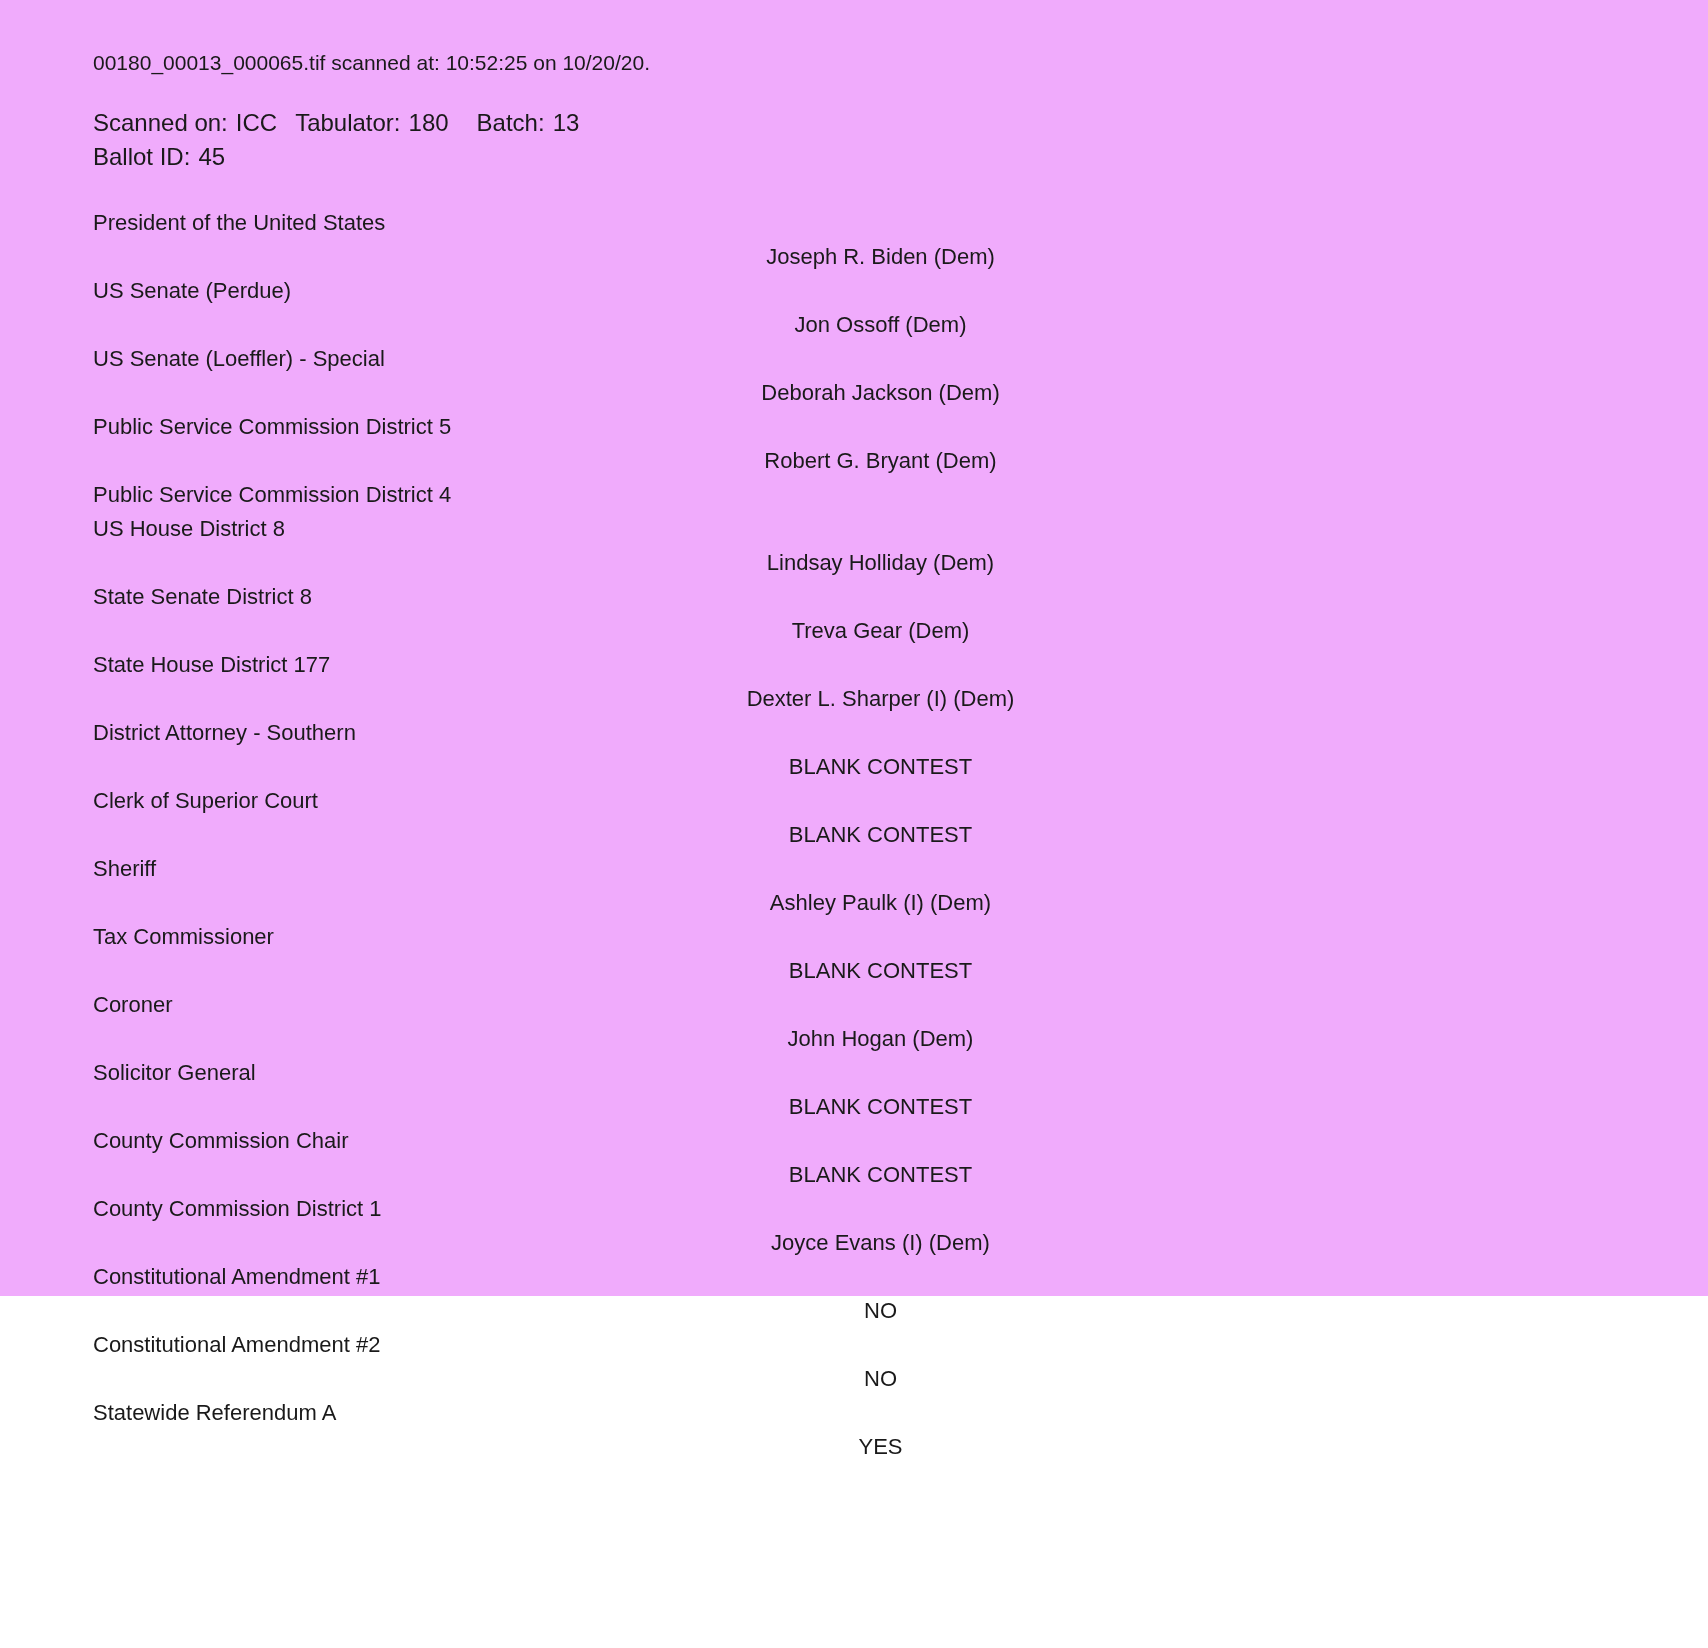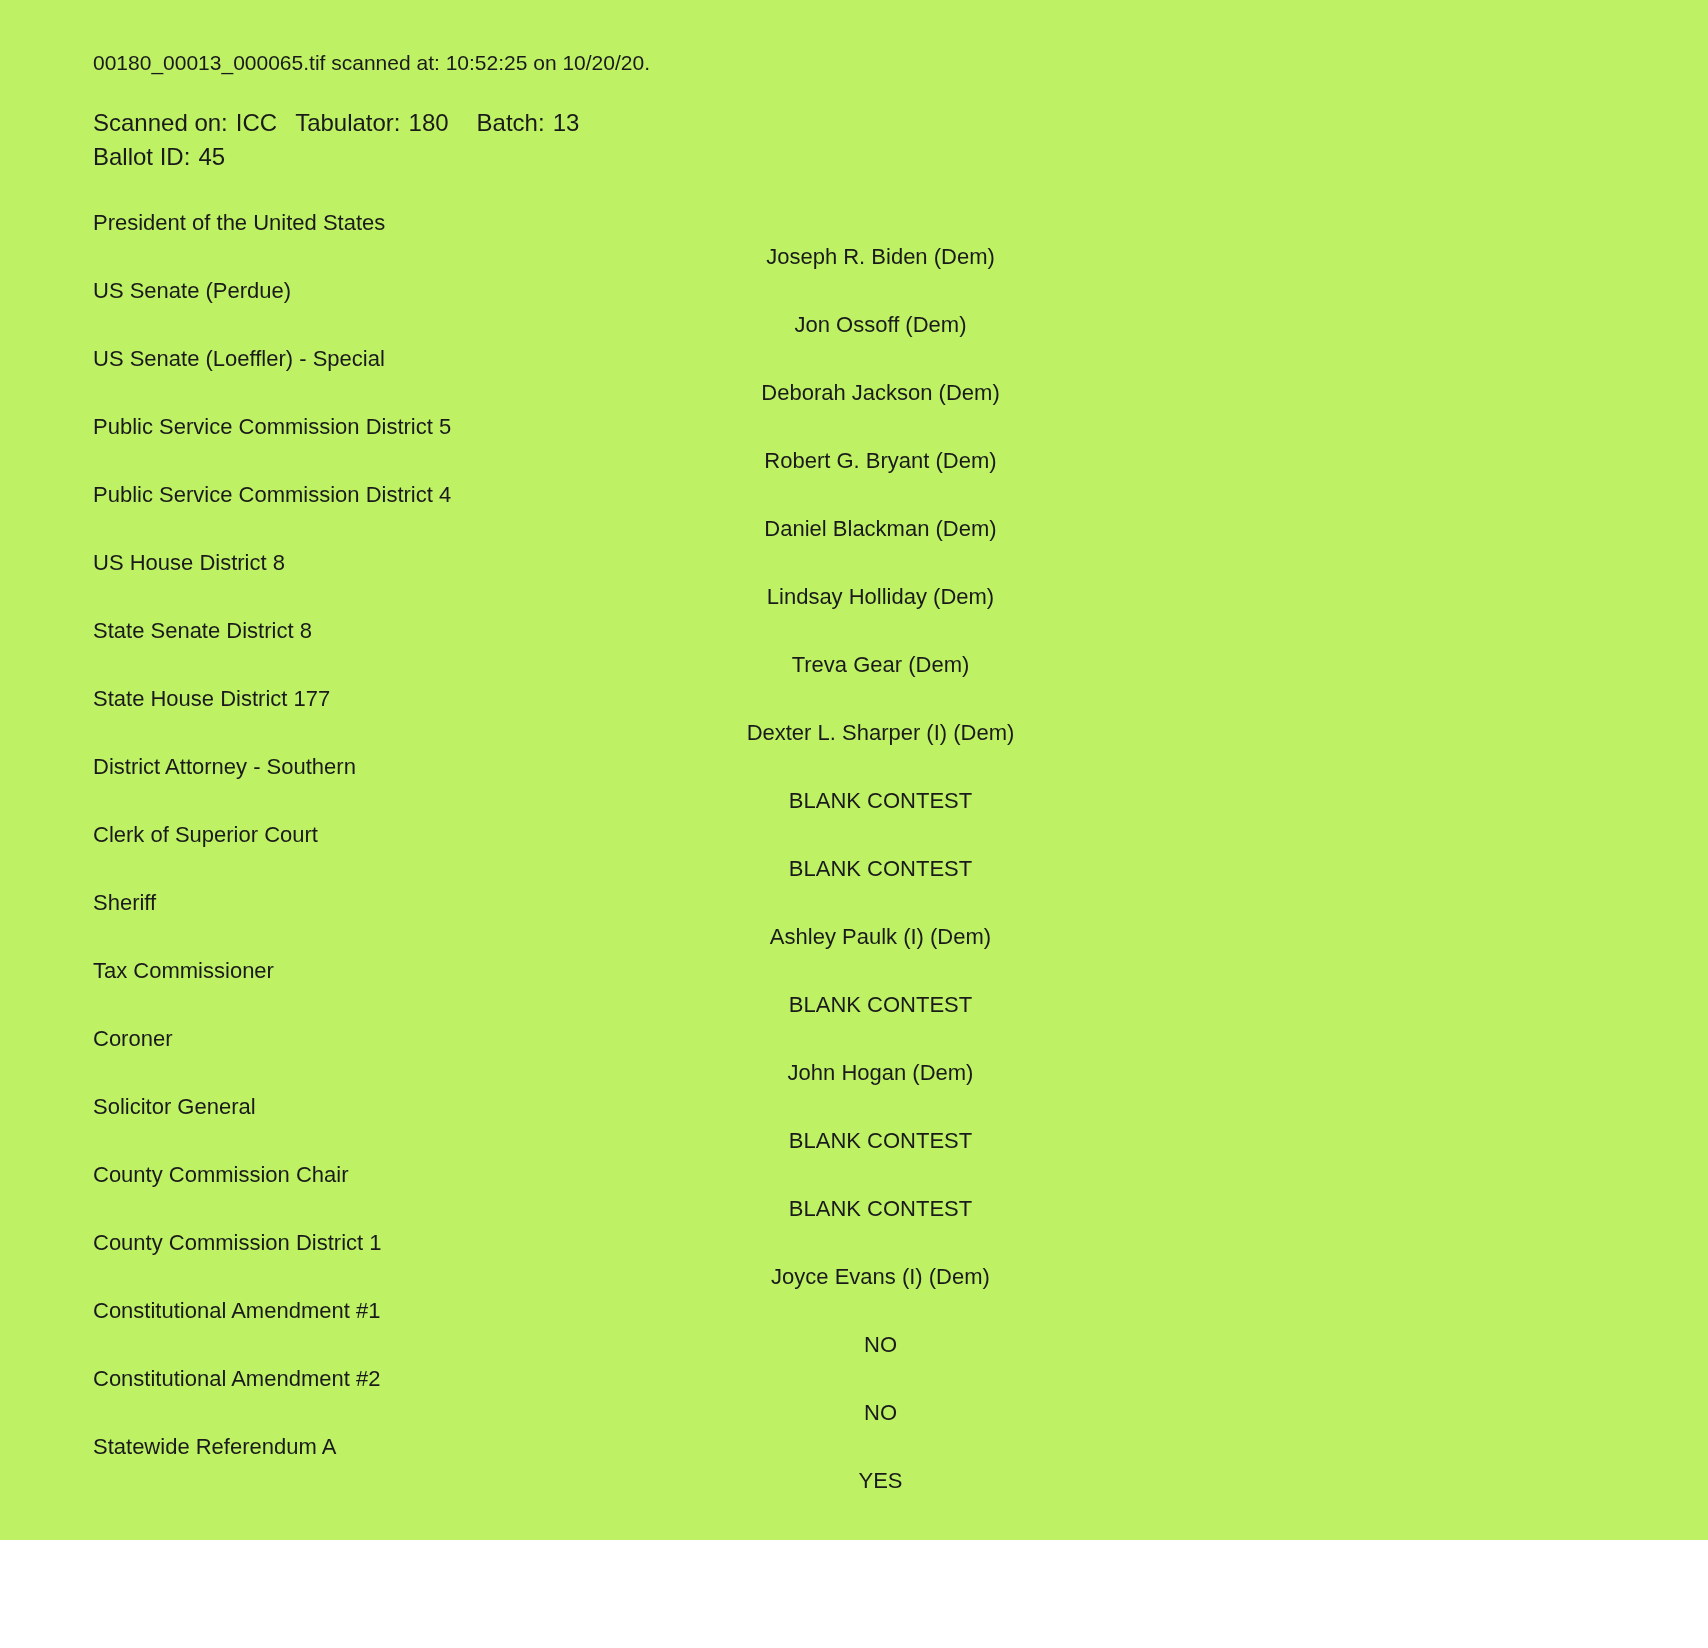--- a/index.html
+++ b/index.html
@@ -10,23 +10,23 @@
   body {
     width: 1708px;
     height: 1648px;
     font-family: "Liberation Sans", "DejaVu Sans", sans-serif;
     color: #1a1a1a;
     overflow: hidden;
   }
   .page {
     box-sizing: border-box;
     width: 1708px;
-    height: 1540px;
+    height: 1296px;
     padding: 48px 60px 9px 93px;
-    background: #bef264;
+    background: #f0abfc;
   }
   .scan-line {
     font-size: 21px;
     line-height: 30px;
     white-space: pre-wrap;
     margin-bottom: 28px;
   }
   .scan-info {
     font-size: 24px;
     line-height: 34px;
@@ -77,21 +77,20 @@
   <div class="contest-list">
       <div class="office">President of the United States</div>
       <div class="selection">Joseph R. Biden (Dem)</div>
       <div class="office">US Senate (Perdue)</div>
       <div class="selection">Jon Ossoff (Dem)</div>
       <div class="office">US Senate (Loeffler) - Special</div>
       <div class="selection">Deborah Jackson (Dem)</div>
       <div class="office">Public Service Commission District 5</div>
       <div class="selection">Robert G. Bryant (Dem)</div>
       <div class="office">Public Service Commission District 4</div>
-      <div class="selection">Daniel Blackman (Dem)</div>
       <div class="office">US House District 8</div>
       <div class="selection">Lindsay Holliday (Dem)</div>
       <div class="office">State Senate District 8</div>
       <div class="selection">Treva Gear (Dem)</div>
       <div class="office">State House District 177</div>
       <div class="selection">Dexter L. Sharper (I) (Dem)</div>
       <div class="office">District Attorney - Southern</div>
       <div class="selection">BLANK CONTEST</div>
       <div class="office">Clerk of Superior Court</div>
       <div class="selection">BLANK CONTEST</div>

